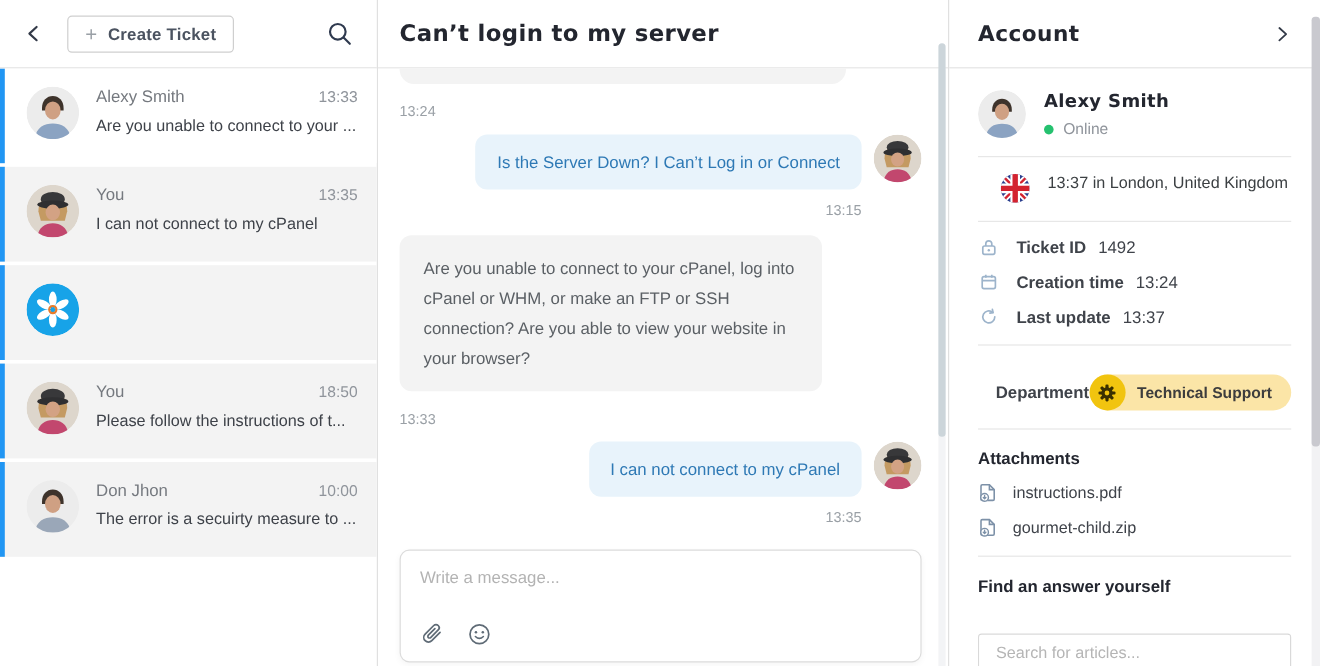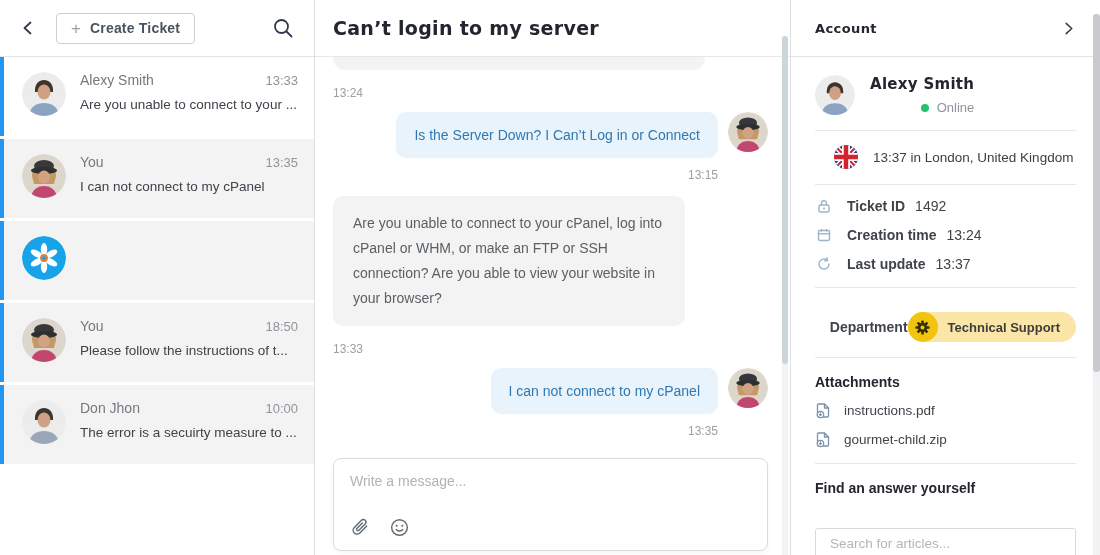--- a/index.html
+++ b/index.html
@@ -44,30 +44,30 @@
   .composer-icons { display:flex; gap:18px; margin-top:4px; }
   .composer-icons .icon-btn { padding:0; }
   .scrolltrack { position:absolute; width:6px; background:#f3f4f6; }
   .scrollthumb { position:absolute; width:6px; border-radius:3px; background:#ccd5da; cursor:grab; }
   .chat-scroll { top:58px; bottom:0; right:2px; }
   .chat-thumb { top:36px; height:328px; right:2px; }
 
   
   .account { width:310px; flex:0 0 310px; border-left:1px solid #e0e0e0; position:relative; background:#fff; }
   .acc-header { height:57px; border-bottom:1px solid #e4e4e4; display:flex; align-items:center; justify-content:space-between; padding:0 24px; }
-  .acc-title { font-family:"DejaVu Sans", sans-serif; font-size:13px; font-weight:600; letter-spacing:.4px; color:#23262f; }
+  .acc-title { font-family:"DejaVu Sans", sans-serif; font-size:18px; font-weight:600; letter-spacing:.4px; color:#23262f; }
   .acc-body { padding:0 24px; }
   .user-row { margin-top:18px; display:flex; align-items:flex-start; }
   .user-meta { margin-left:15px; }
   .user-name { font-family:"DejaVu Sans", sans-serif; font-size:15px; font-weight:600; letter-spacing:.3px; color:#23262f; }
-  .user-status { margin-top:7px; display:flex; align-items:center;justify-content:flex-end; }
+  .user-status { margin-top:7px; display:flex; align-items:center; }
   .dot { width:8px; height:8px; border-radius:50%; background:#25c16f; }
   .status-txt { margin-left:8px; font-size:13px; color:#8f949b; }
   .divider { border-top:1px solid #e7e7e7; margin-top:15px; }
-  .flag-row { display:flex; align-items:center; margin:14px 0 15px;padding-left:19px; }
+  .flag-row { display:flex; align-items:flex-start; margin:14px 0 15px;padding-left:19px; }
   .flag-row .txt { margin-left:15px; font-size:13.5px; color:#3c4043; }
   .detail-row { display:flex; align-items:center; margin-top:13px; }
   .detail-row .ic { width:17px; display:flex; justify-content:center; }
   .detail-label { margin-left:15px; font-size:14px; font-weight:700; color:#3f434a; }
   .detail-value { margin-left:10px; font-size:14px; color:#3f434a; }
   .dept-row { margin-top:24px; display:flex; align-items:center; justify-content:flex-end; }
   .dept-label { font-size:14px; font-weight:700; color:#3f434a; }
   .badge { display:flex; align-items:center; background:#fbe5a7; border-radius:17px; height:30px; padding-right:16px; }
   .badge-circle { width:30px; height:30px; border-radius:50%; background:#f1c40f; display:flex; align-items:center; justify-content:center; }
   .badge-text { margin-left:10px; font-size:13px; font-weight:700; color:#3d3d3d; }

